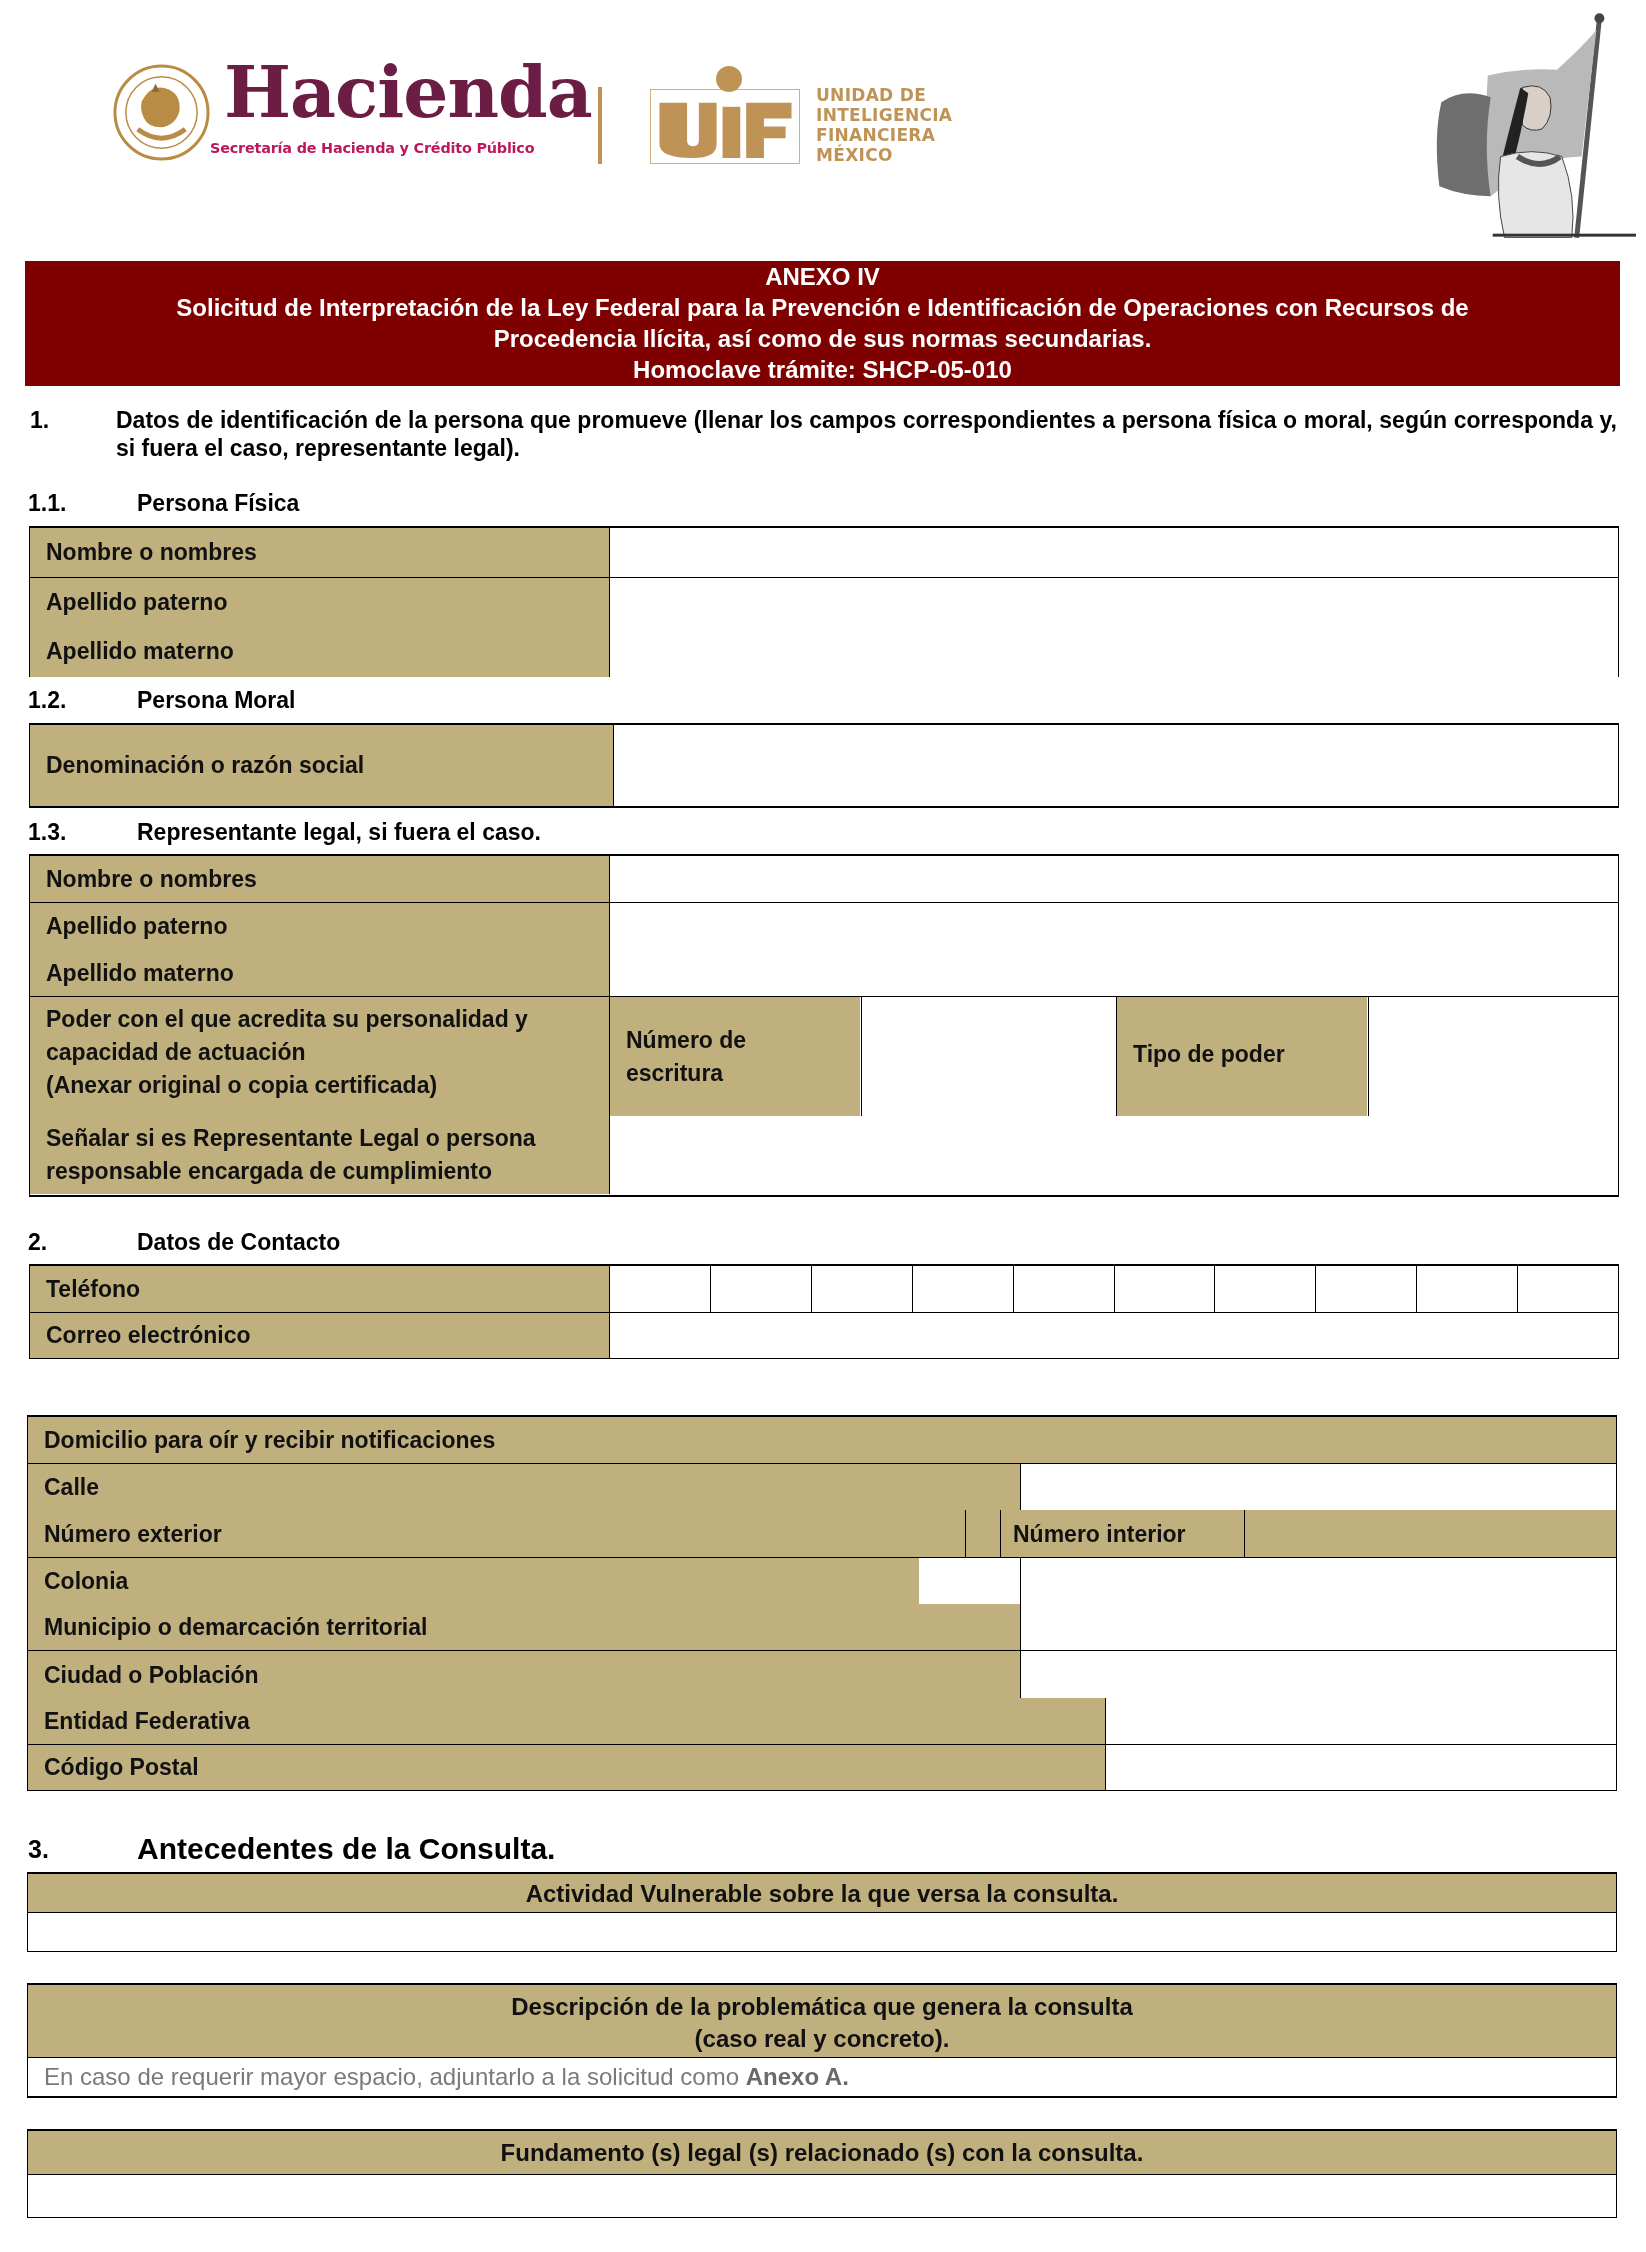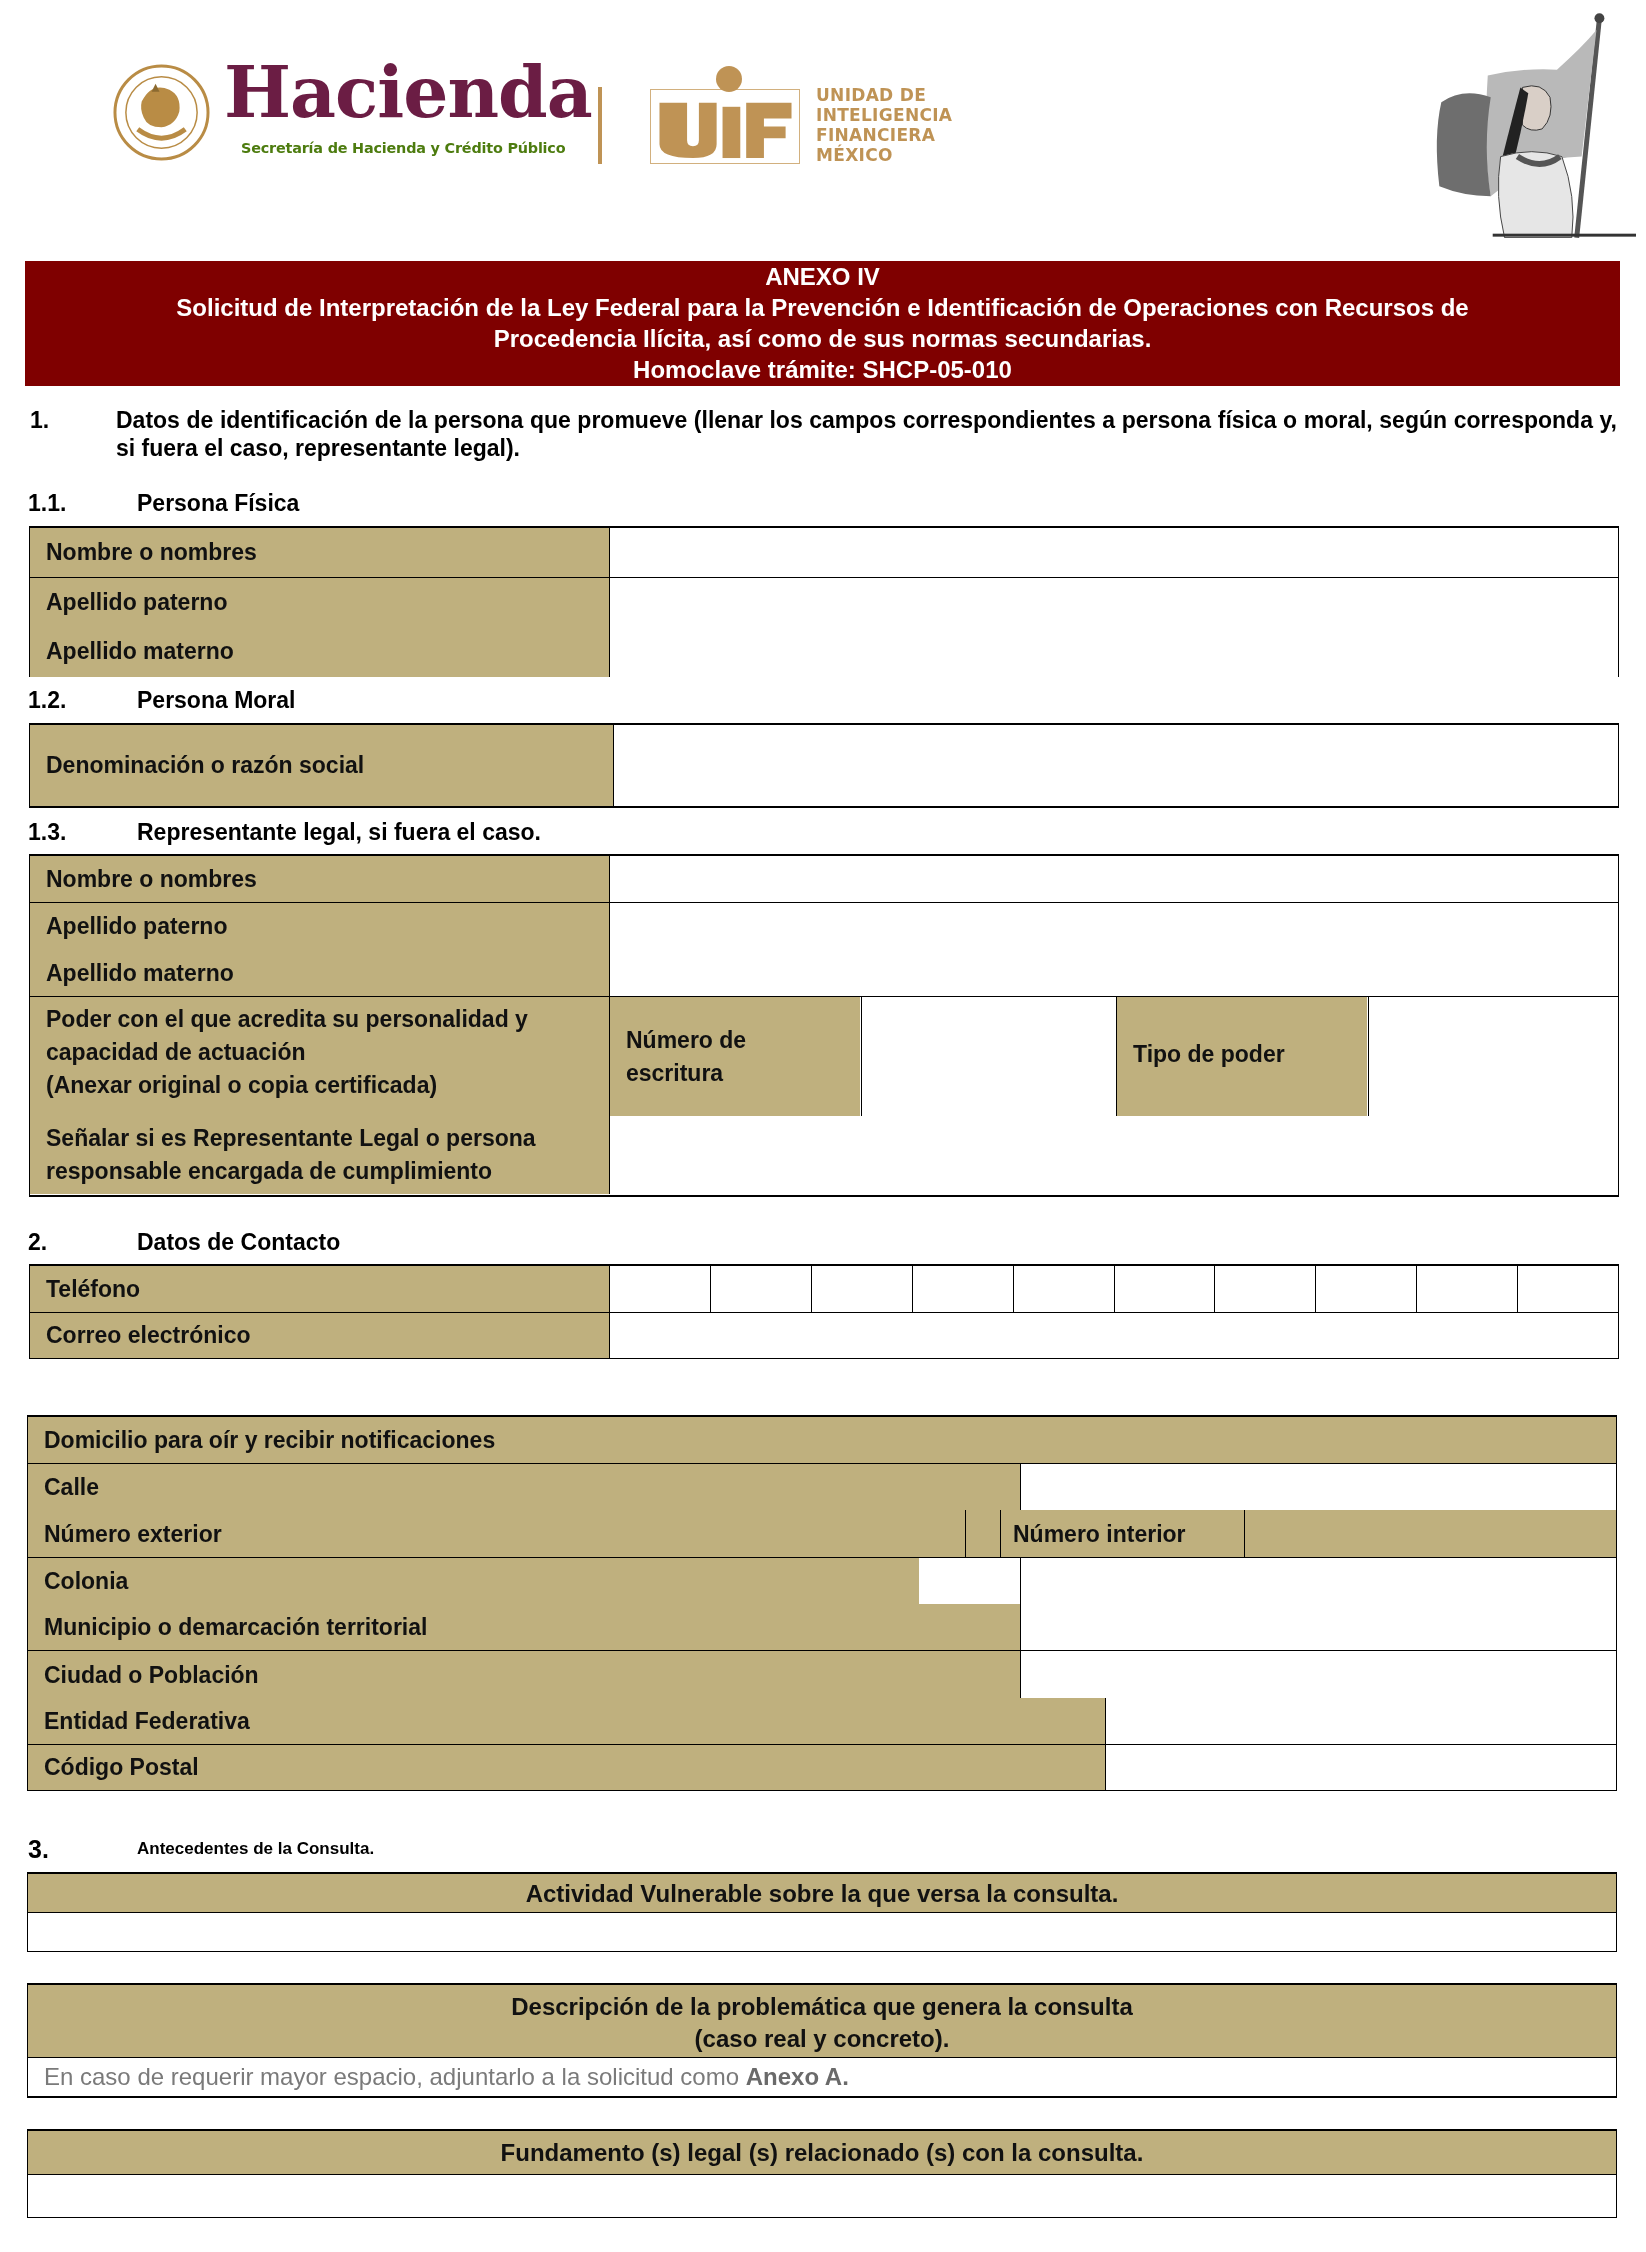--- a/index.html
+++ b/index.html
@@ -3,21 +3,21 @@
 <meta charset="utf-8">
 <style>
   * { box-sizing: border-box; margin: 0; padding: 0; }
   html, body { width: 1646px; height: 2252px; background: #ffffff; overflow: hidden; }
   body { position: relative; font-family: "Liberation Sans", sans-serif; color: #000; }
   .abs { position: absolute; }
 
   
   .seal { left: 112px; top: 62px; width: 99px; height: 101px; }
   .hacienda-word { left: 224px; top: 57px; font-family: "DejaVu Serif", serif; font-weight: bold; font-size: 71px; color: #6b1d44; letter-spacing: -1px; line-height: 1; }
-  .hacienda-sub { left: 241px; top: 140px; font-family: "DejaVu Sans", sans-serif; font-weight: bold; font-size: 14.4px; color: #4d7c0f; letter-spacing: -0.2px; white-space: nowrap; }
+  .hacienda-sub { left: 210px; top: 140px; font-family: "DejaVu Sans", sans-serif; font-weight: bold; font-size: 14.4px; color: #be185d; letter-spacing: -0.2px; white-space: nowrap; }
   .logo-divider { left: 598px; top: 87px; width: 4px; height: 77px; background: #bf9355; }
   .uif-box { left: 650px; top: 89px; width: 150px; height: 75px; border: 1.5px solid #d2b07e; }
   .uif-dot { left: 716px; top: 66px; width: 26px; height: 26px; border-radius: 50%; background: #bf9355; }
   .uif-letters { left: 657px; top: 93px; width: 137px; height: 67px; }
   .uif-text { left: 816px; top: 85px; font-family: "DejaVu Sans", sans-serif; font-weight: bold; font-size: 17px; line-height: 20px; color: #bf9355; letter-spacing: 0.3px; }
   .heroine { left: 1384px; top: 8px; width: 252px; height: 230px; }
 
   
   .banner { left: 25px; top: 261px; width: 1595px; height: 125px; background: #7f0000; color: #fff; text-align: center; font-weight: bold; font-size: 24px; line-height: 31px; padding-top: 0px; }
   .banner div { white-space: nowrap; }
@@ -266,21 +266,21 @@
 
   <div class="cell tan last" style="left:0; top:328px; width:1077px; height:45px;">
     <span class="lbl" style="top:9px;">Código Postal</span>
     </div>
   <div class="cell white vline last" style="left:1077px; top:328px; right:0; height:45px;">
     <input class="field" style="left: 0px; top: 0px; width: 100%; height: 100%;" value="">
     </div>
 </div>
 
 <div class="abs sec-num" style="left:28px; top:1835px; font-size:25px;">3.</div>
-<div class="abs sec-title" style="left:137px; top:1835px; font-size:17px;">Antecedentes de la Consulta.</div>
+<div class="abs sec-title" style="left:137px; top:1835px; font-size:30px;">Antecedentes de la Consulta.</div>
 
 <div class="tbl" style="left:27px; top:1872px; width:1590px; height:80px;">
   <div class="cell tan" style="left:0; top:0; right:0; height:39px;">
     <div class="centered" style="top:6px;">Actividad Vulnerable sobre la que versa la consulta.</div>
     </div>
   <div class="cell white last" style="left:0; top:39px; right:0; height:38px;">
     <input class="field" style="left: 0px; top: 0px; width: 100%; height: 100%;" value="">
     </div>
 </div>
 

